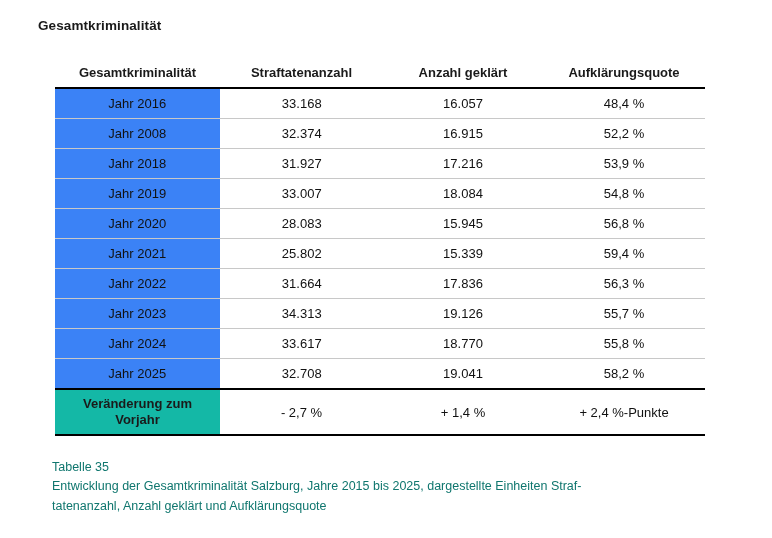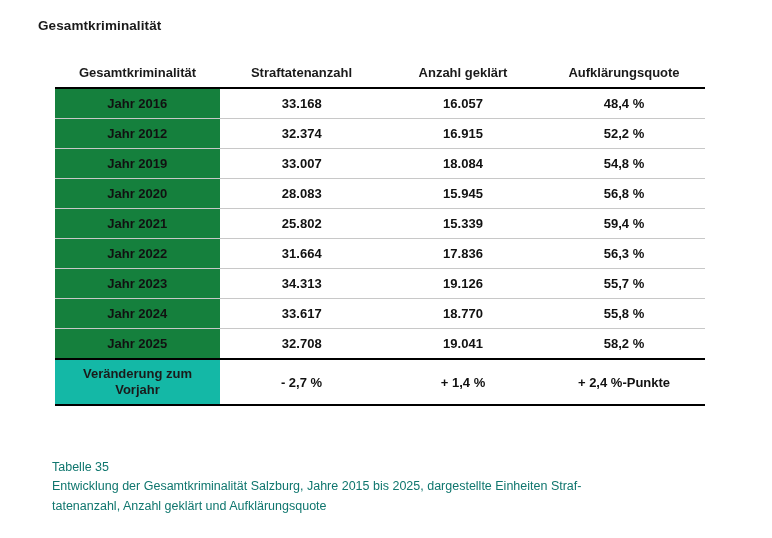--- a/index.html
+++ b/index.html
@@ -64,39 +64,39 @@
     border-bottom: 1px solid #c8c8c8;
   }
   tbody tr.last-year td {
     border-bottom: 2.5px solid #000000;
   }
   tbody tr.change-row td {
     border-bottom: 2.5px solid #000000;
     height: 44px;
   }
   td.year-cell {
-    background: #15803d;
-    font-weight: bold;
+    background: #3b82f6;
+    font-weight: normal;
     font-size: 12.5px;
     color: #111111;
     border-right: 1px solid #ffffff;
   }
   tbody tr.last-year td.year-cell {
     border-bottom: 2.5px solid #000000;
   }
   td.label-cell {
     font-weight: bold;
     font-size: 12.5px;
     background: #14b8a6;
     line-height: 1.25;
     padding: 0 14px;
     text-align: center;
   }
   td.num {
-    font-weight: bold;
+    font-weight: normal;
     font-size: 13px;
     color: #111111;
   }
   .caption {
     position: absolute;
     left: 52px;
     top: 458px;
     width: 680px;
     font-size: 12.5px;
     color: #0f766e;
@@ -128,24 +128,30 @@
         </tr>
       </thead>
       <tbody>
         <tr>
           <td class="year-cell">Jahr 2016</td>
           <td class="num">33.168</td>
           <td class="num">16.057</td>
           <td class="num">48,4 %</td>
         </tr>
         <tr>
-          <td class="year-cell">Jahr 2012</td>
+          <td class="year-cell">Jahr 2008</td>
           <td class="num">32.374</td>
           <td class="num">16.915</td>
           <td class="num">52,2 %</td>
+        </tr>
+        <tr>
+          <td class="year-cell">Jahr 2018</td>
+          <td class="num">31.927</td>
+          <td class="num">17.216</td>
+          <td class="num">53,9 %</td>
         </tr>
         <tr>
           <td class="year-cell">Jahr 2019</td>
           <td class="num">33.007</td>
           <td class="num">18.084</td>
           <td class="num">54,8 %</td>
         </tr>
         <tr>
           <td class="year-cell">Jahr 2020</td>
           <td class="num">28.083</td>

